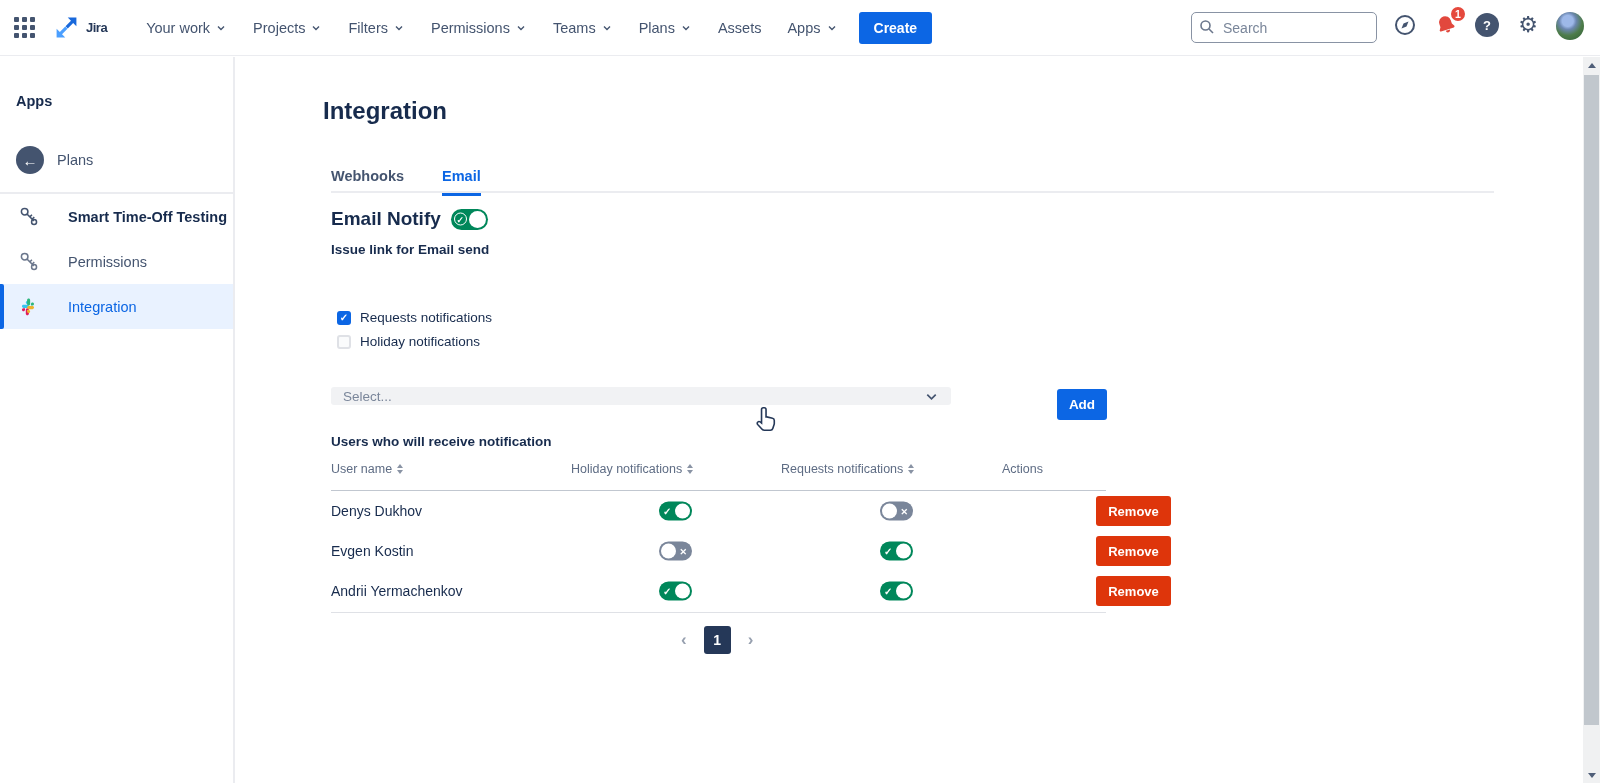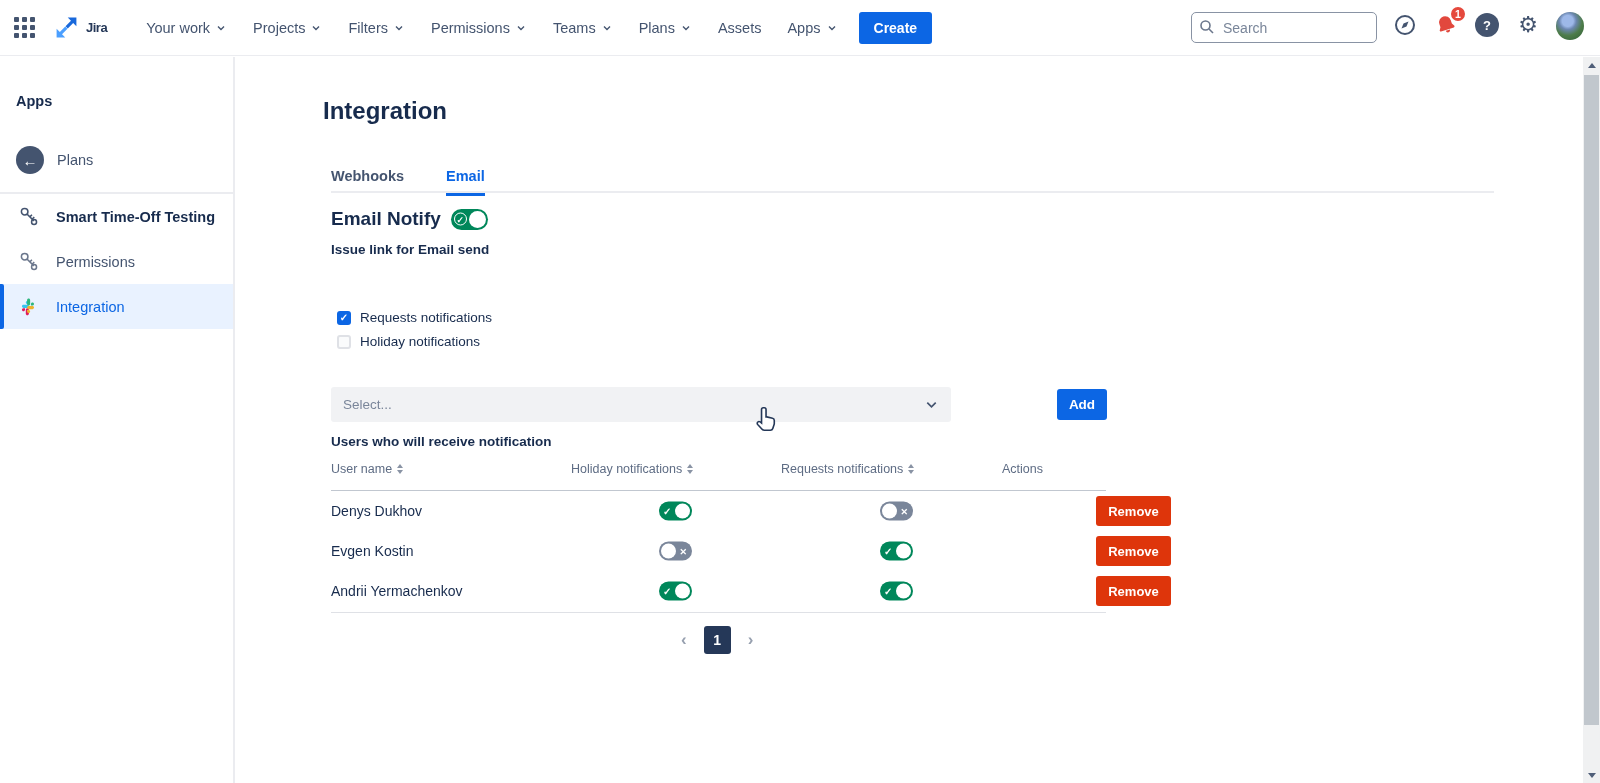--- a/index.html
+++ b/index.html
@@ -37,33 +37,33 @@
             background:radial-gradient(circle at 42% 32%, #9db8e8 0 22%, #6c87b0 34%, #4d7c4a 58%, #2f5d33 100%); }
 
   
   .sidebar { position:absolute; left:0; top:57px; width:235px; bottom:0; background:#fff; border-right:2px solid #EBECF0; }
   .sb-heading { margin:36px 0 0 16px; font-size:14.5px; font-weight:bold; color:#172B4D; }
   .sb-back { margin-top:29px; height:44px; display:flex; align-items:center; gap:13px; padding-left:16px; cursor:pointer; }
   .back-circle { width:28px; height:28px; border-radius:50%; background:#44546F; color:#fff;
                  display:flex; align-items:center; justify-content:center; font-size:15px; }
   .sb-back-label { font-size:14.5px; color:#44546F; }
   .sb-divider { height:2px; background:#EBECF0; margin-top:10px; }
-  .sb-item { position:relative; height:45px; display:flex; align-items:center; gap:16px; padding-left:16px;
+  .sb-item { position:relative; height:45px; display:flex; align-items:center; gap:28px; padding-left:16px;
              cursor:pointer; font-size:14.5px; color:#44546F; }
   .sb-item.bold { font-weight:bold; color:#172B4D; }
   .sb-item.active { background:#E9F2FF; color:#0C66E4; }
   .sb-item.active .active-bar { position:absolute; left:0; top:0; bottom:0; width:4px; background:#0C66E4; border-radius:0 2px 2px 0; }
   .sb-icon { width:24px; height:24px; display:flex; align-items:center; justify-content:center; flex:0 0 24px; }
 
   
   .main { position:absolute; left:237px; top:56px; right:17px; bottom:0; background:#fff; }
   .page-title { position:absolute; left:86px; top:41px; font-size:24px; font-weight:bold; color:#172B4D; }
-  .tabs { position:absolute; left:94px; top:112px; display:flex; gap:42px; }
+  .tabs { position:absolute; left:94px; top:112px; display:flex; gap:27px; }
   .tab { font-size:14.5px; font-weight:bold; color:#44546F; padding-bottom:9px; cursor:pointer; }
-  .tab.active { color:#0C66E4; border-bottom:3px solid #0C66E4; }
+  .tab.active { color:#0C66E4; border-bottom:3px solid #0C66E4;margin-left:11px; }
   .tabs-rule { position:absolute; left:94px; top:135px; width:1163px; height:2px; background:#EBECF0; }
 
   .email-notify-row { position:absolute; left:94px; top:152px; display:flex; align-items:center; gap:10px; }
   .email-notify-label { font-size:19px; font-weight:bold; color:#172B4D; }
   .toggle { position:relative; border-radius:11px; cursor:pointer; }
   .toggle.big { width:37px; height:21px; }
   .toggle.small { width:33px; height:19px; }
   .toggle.on  { background:#00875A; }
   .toggle.off { background:#7A869A; }
   .toggle .knob { position:absolute; top:2px; background:#fff; border-radius:50%; }
@@ -85,21 +85,21 @@
   .issue-label-text { font-size:14px; color:#172B4D; }
   .view-link { font-size:14px; color:#0C66E4; margin-left:6px; cursor:pointer; }
   .story-ico { width:16px; height:16px; border-radius:3px; background:#36B37E; display:flex; align-items:center; justify-content:center; }
 
   .cb-row { position:absolute; left:100px; display:flex; align-items:center; gap:9px; cursor:pointer; }
   .cb { width:14px; height:14px; border-radius:3px; flex:0 0 14px; display:flex; align-items:center; justify-content:center; }
   .cb.checked { background:#0C66E4; color:#fff; font-size:10px; font-weight:bold; }
   .cb.unchecked { background:#FAFBFC; border:2px solid #DFE1E6; }
   .cb-label { font-size:13.5px; color:#172B4D; }
 
-  .user-dd { top:331px; width:620px; height:35px; }
+  .user-dd { top:331px; width:620px; height:18px; }
   .dd-placeholder { font-size:13.5px; color:#7A869A; }
   .add-btn { position:absolute; left:820px; top:333px; width:50px; height:31px; background:#0C66E4; color:#fff;
              border:none; border-radius:3px; font-size:13.5px; font-weight:bold; cursor:pointer; font-family:inherit; }
 
   .table-caption { position:absolute; left:94px; top:378px; font-size:13.5px; font-weight:bold; color:#172B4D; }
   .th { position:absolute; top:406px; font-size:12.5px; color:#5E6C84; display:flex; align-items:center; }
   .sort { display:inline-flex; flex-direction:column; gap:2px; margin-left:5px; }
   .sort i { width:0; height:0; border-left:3.5px solid transparent; border-right:3.5px solid transparent; }
   .sort .up { border-bottom:4px solid #8993A4; }
   .sort .dn { border-top:4px solid #8993A4; }

